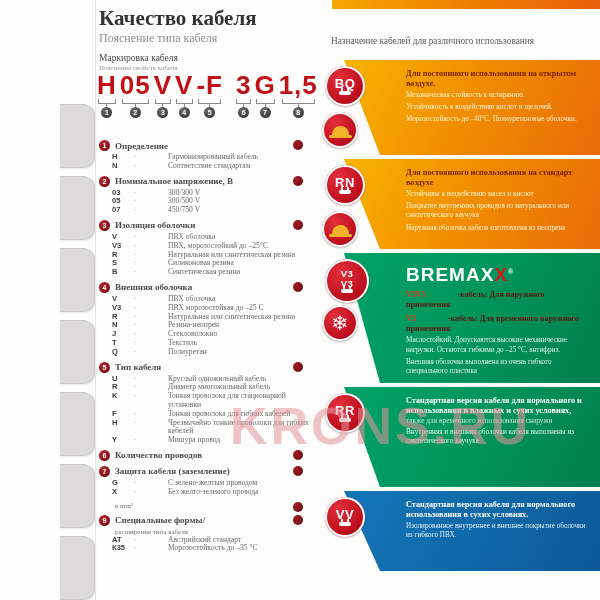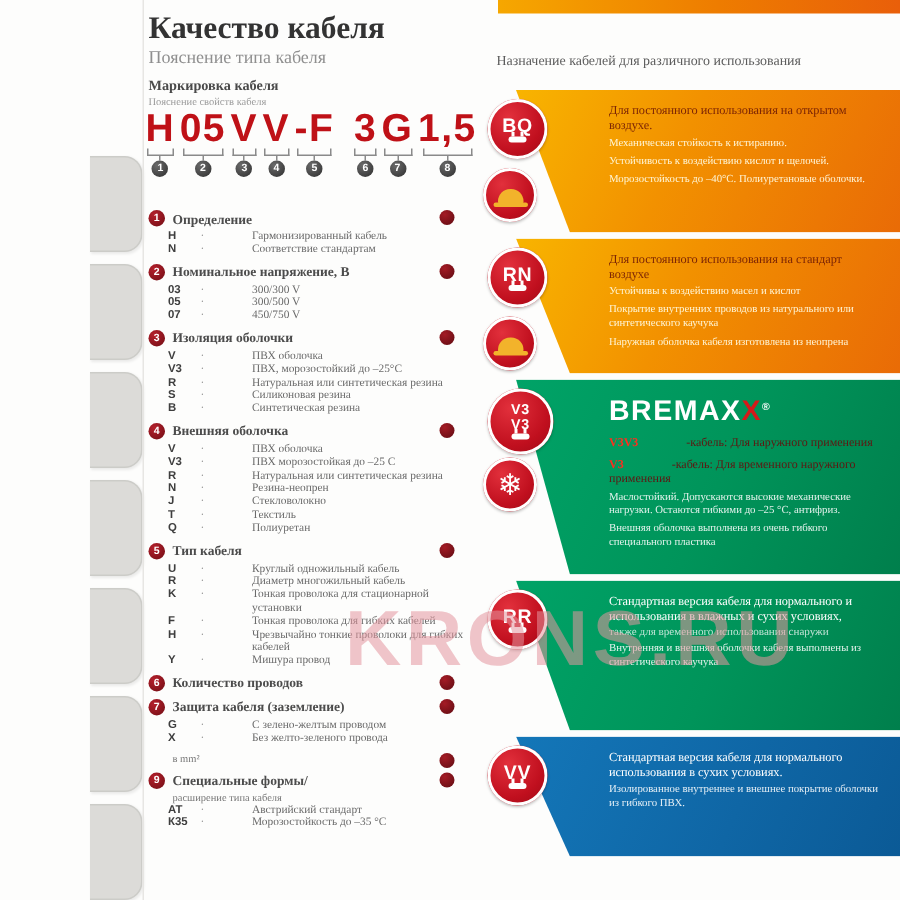--- a/index.html
+++ b/index.html
@@ -7,21 +7,21 @@
   #page{position:relative;width:600px;height:600px;overflow:hidden;background:#fdfdfc;}
 
   
   .tab{position:absolute;left:60px;width:34px;height:62px;background:#dcdbd8;border:1px solid #ccccc8;border-left:none;
        border-radius:0 12px 12px 0;box-shadow:1px 1px 2px rgba(0,0,0,.08);}
   #content-edge{position:absolute;left:95px;top:0;width:1px;height:600px;background:#e7e6e3;}
 
   
   #page-title{position:absolute;left:99px;top:6px;font-size:21px;font-weight:bold;color:#333;text-align:right;}
   #page-subtitle{position:absolute;left:99px;top:31px;font-size:12px;color:#8f8f8f;}
-  #marking-heading{position:absolute;left:99px;top:53px;font-size:9.5px;font-weight:bold;color:#4a4a4a;}
+  #marking-heading{position:absolute;left:99px;top:53px;font-size:9.5px;font-weight:normal;color:#4a4a4a;}
   #marking-subheading{position:absolute;left:99px;top:64px;font-size:7px;color:#9a9a9a;}
 
   
   #marking-row{position:absolute;left:97px;top:72px;display:flex;align-items:flex-start;}
   .mgroup{display:flex;flex-direction:column;align-items:center;margin-right:3px;}
   .mgroup.spaced{margin-left:10px;}
   .mletters{font-family:"Liberation Sans","DejaVu Sans",sans-serif;font-weight:bold;font-size:26px;line-height:26px;color:#bf1117;letter-spacing:1px;}
   .mbracket{width:80%;height:4px;border-left:1px solid #8a8a8a;border-right:1px solid #8a8a8a;border-bottom:1px solid #8a8a8a;margin-top:1px;}
   .mstem{width:1px;height:3px;background:#8a8a8a;}
   .mcircle{width:11px;height:11px;border-radius:50%;background:radial-gradient(circle at 35% 30%,#6b6b6b,#2d2d2d);
@@ -45,30 +45,30 @@
   
   #right-header{position:absolute;left:331px;top:36px;width:266px;font-size:9.3px;color:#5c5c5c;}
   #top-ribbon{position:absolute;left:332px;top:0;width:268px;height:9px;
               background:linear-gradient(90deg,#f6a700,#ee7c00 55%,#e95f0a);}
 
   .banner{position:absolute;left:330px;width:270px;clip-path:polygon(14px 0,100% 0,100% 100%,50px 100%);}
   .banner.orange{background:linear-gradient(115deg,#f9b800 0%,#f29100 45%,#e96b06 100%);}
   .banner.green{background:linear-gradient(115deg,#00a468 0%,#00945a 55%,#007f4c 100%);}
   .banner.blue{background:linear-gradient(115deg,#1478ba 0%,#0f66a5 60%,#0b5democratic 100%);background:linear-gradient(115deg,#1478ba 0%,#0f66a5 60%,#0b5a96 100%);}
   .b-content{padding:9px 10px 6px 76px;}
-  .b-title{font-size:8.2px;font-weight:normal;line-height:9.5px;}
+  .b-title{font-size:8.2px;font-weight:bold;line-height:9.5px;}
   .orange .b-title{color:#7c2505;}
   .green .b-title,.blue .b-title{color:#ffffff;}
   .b-sub{font-size:7.4px;line-height:9px;color:rgba(255,255,255,.75);margin-top:1px;}
   .b-line{font-size:7.2px;line-height:9.2px;margin-top:3px;}
   .orange .b-line{color:rgba(255,248,220,.96);}
   .green .b-line,.blue .b-line{color:rgba(255,255,255,.88);}
   .b-accent{font-size:8px;line-height:9.5px;margin-top:5px;}
   .b-accent .acode{color:#ff2d1e;font-weight:bold;}
-  .b-accent .atext{color:#5e1712;font-weight:normal;padding-left:32px;}
+  .b-accent .atext{color:#5e1712;font-weight:bold;padding-left:32px;}
   .b-logo{font-family:"Liberation Sans","DejaVu Sans",sans-serif;font-weight:bold;font-size:19px;letter-spacing:1px;color:#fff;line-height:20px;}
   .b-logo .logo-x{color:#d41a1a;}
   .b-logo sup{font-size:7px;}
 
   
   .badge{position:absolute;border-radius:50%;background:radial-gradient(circle at 35% 30%,#e2303c,#c00f1e 60%,#990a16);
          box-shadow:inset 0 0 0 2px #fff,0 1px 2px rgba(0,0,0,.25);display:flex;flex-direction:column;align-items:center;justify-content:center;}
   .badge .blabel{color:#fff;font-family:"Liberation Sans",sans-serif;font-weight:bold;font-size:13px;line-height:13px;letter-spacing:.5px;}
   .badge .blabel.small{font-size:9.5px;line-height:9.5px;}
   .plug{width:12px;height:4px;background:#fff;border-radius:2px;margin-top:1px;position:relative;}

